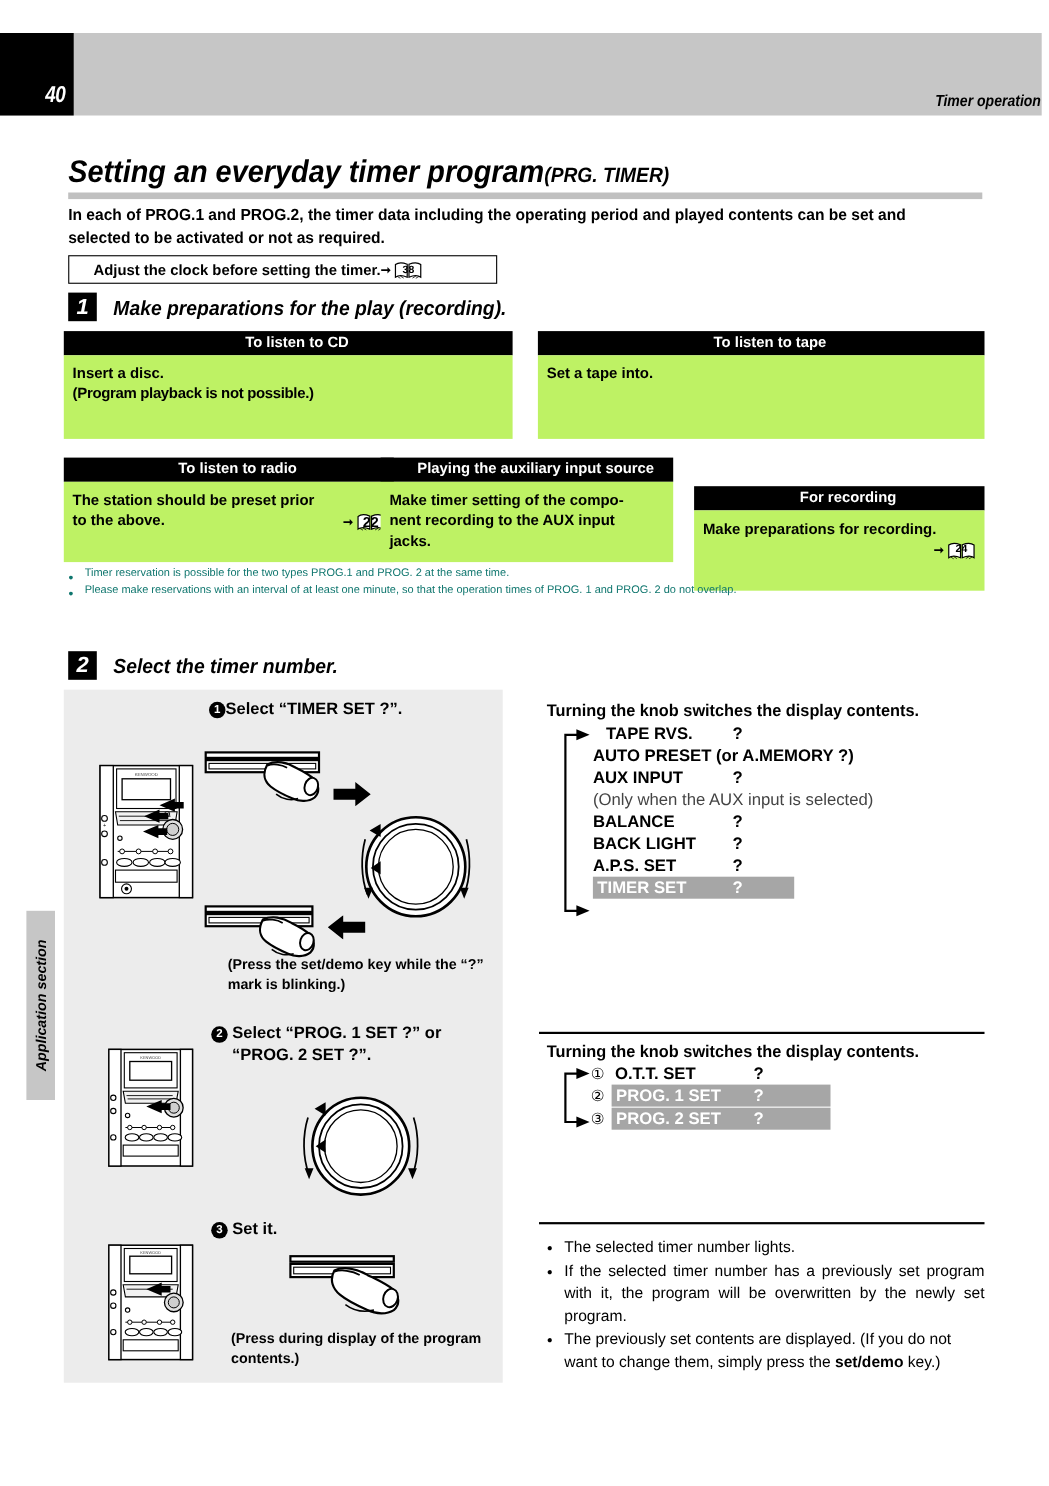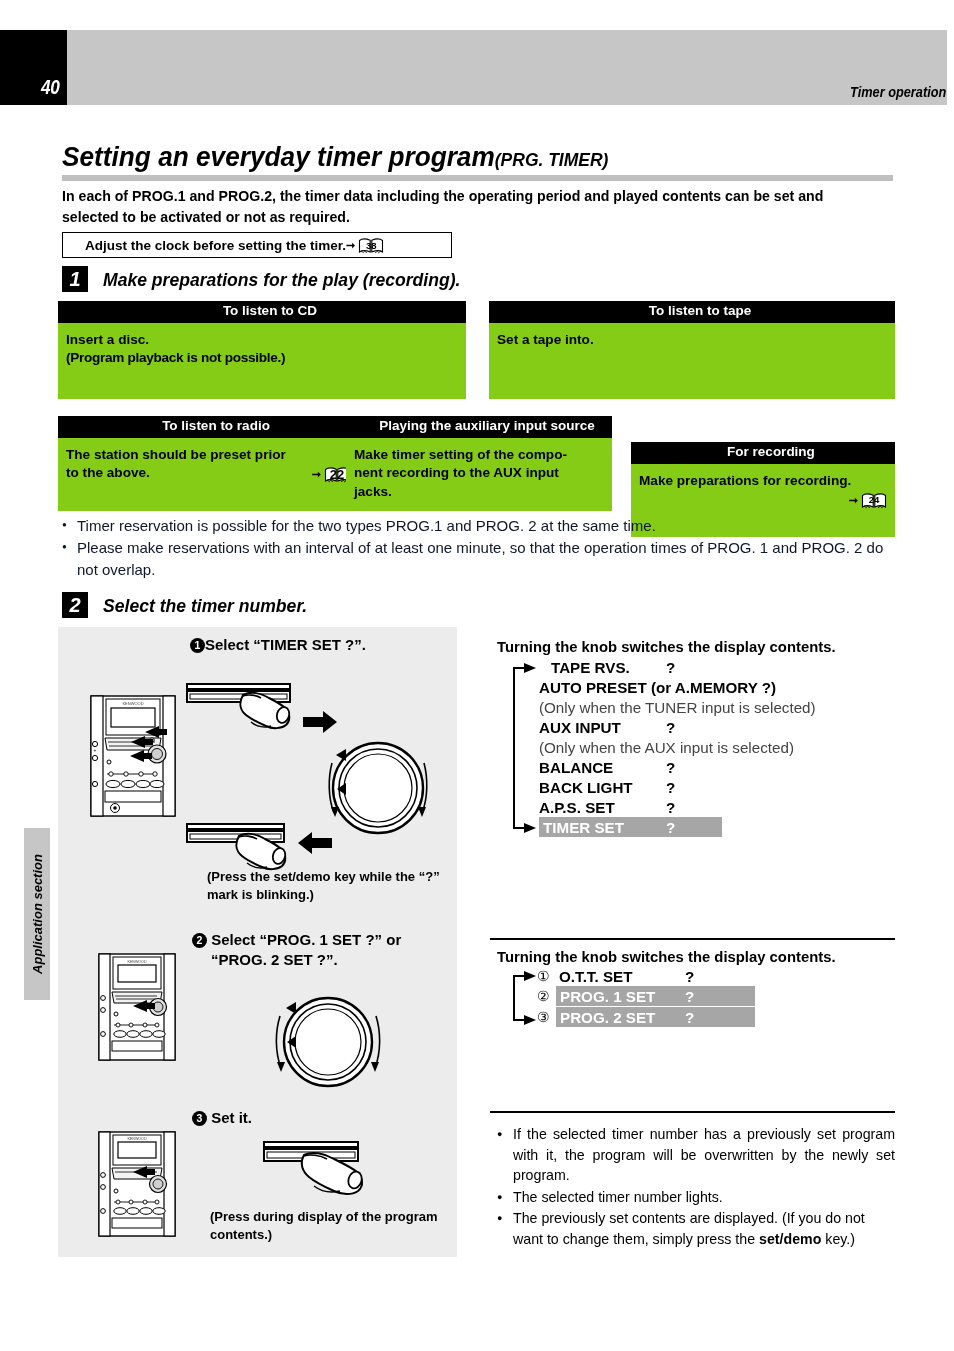--- a/index.html
+++ b/index.html
@@ -168,40 +168,40 @@
   .ibox-head {
     background: #000;
     color: #fff;
     font-size: 13.5px;
     font-weight: bold;
     text-align: center;
     padding: 3px 0 4px 16px;
     line-height: 1.1;
   }
   .ibox-body {
-    background: #84cc16;
+    background: #bef264;
     font-size: 13.6px;
     font-weight: bold;
     padding: 8px 8px 8px 8px;
     line-height: 1.35;
     box-sizing: border-box;
     position: relative;
   }
   .ibox-body .pgref {
     position: absolute;
     right: 8px;
   }
   .tight { letter-spacing: -0.3px; }
 
   
   .bullets {
     position: absolute;
-    font-size: 15px;
+    font-size: 10px;
     line-height: 1.48;
-    color: #0f172a;
+    color: #0f766e;
   }
   .bullets .li {
     position: relative;
     padding-left: 15px;
     margin-bottom: 0px;
   }
   .bullets .li::before {
     content: "\25CF";
     position: absolute;
     left: 0; top: 0;
@@ -608,23 +608,20 @@
 <div class="rt-head" style="left:497px; top:638px;">Turning the knob switches the display contents.</div>
 
 <div class="disp-list" style="left:503px; top:658px; width:400px;">
   <div class="disp-row">
     <span class="lbl" style="margin-left:48px;">TAPE RVS.</span>
     <span class="q" style="left:163px;">?</span>
   </div>
   <div class="disp-row">
     <span class="lbl" style="margin-left:36px;">AUTO PRESET (or A.MEMORY ?)</span>
   </div>
-  <div class="disp-row note">
-    <span class="lbl" style="margin-left:36px;">(Only when the TUNER input is selected)</span>
-  </div>
   <div class="disp-row">
     <span class="lbl" style="margin-left:36px;">AUX INPUT</span>
     <span class="q" style="left:163px;">?</span>
   </div>
   <div class="disp-row note">
     <span class="lbl" style="margin-left:36px;">(Only when the AUX input is selected)</span>
   </div>
   <div class="disp-row">
     <span class="lbl" style="margin-left:36px;">BALANCE</span>
     <span class="q" style="left:163px;">?</span>
@@ -680,18 +677,18 @@
 <svg class="ill" width="34" height="60" viewBox="0 0 34 60">
   <path d="M22 8 L8 8 L8 52 L22 52" fill="none" stroke="#000" stroke-width="2"></path>
   <path d="M18 3 L30 8 L18 13 Z" fill="#000"></path>
   <path d="M18 47 L30 52 L18 57 Z" fill="#000"></path>
 </svg>
 </div>
 
 <div class="rt-rule" style="left:490px; top:1111px; width:405px;"></div>
 
 <div class="rt-bullets" style="left:497px; top:1124px; width:398px;">
+  <div class="li">The selected timer number lights.</div>
   <div class="li just">If the selected timer number has a previously set program with it, the program will be overwritten by the newly set program.</div>
-  <div class="li">The selected timer number lights.</div>
   <div class="li">
     <span>The previously set contents are displayed. (If you do not want to change them, simply press the <b class="k">set/demo</b> key.)</span>
   </div>
 </div>
 
 </body></html>

